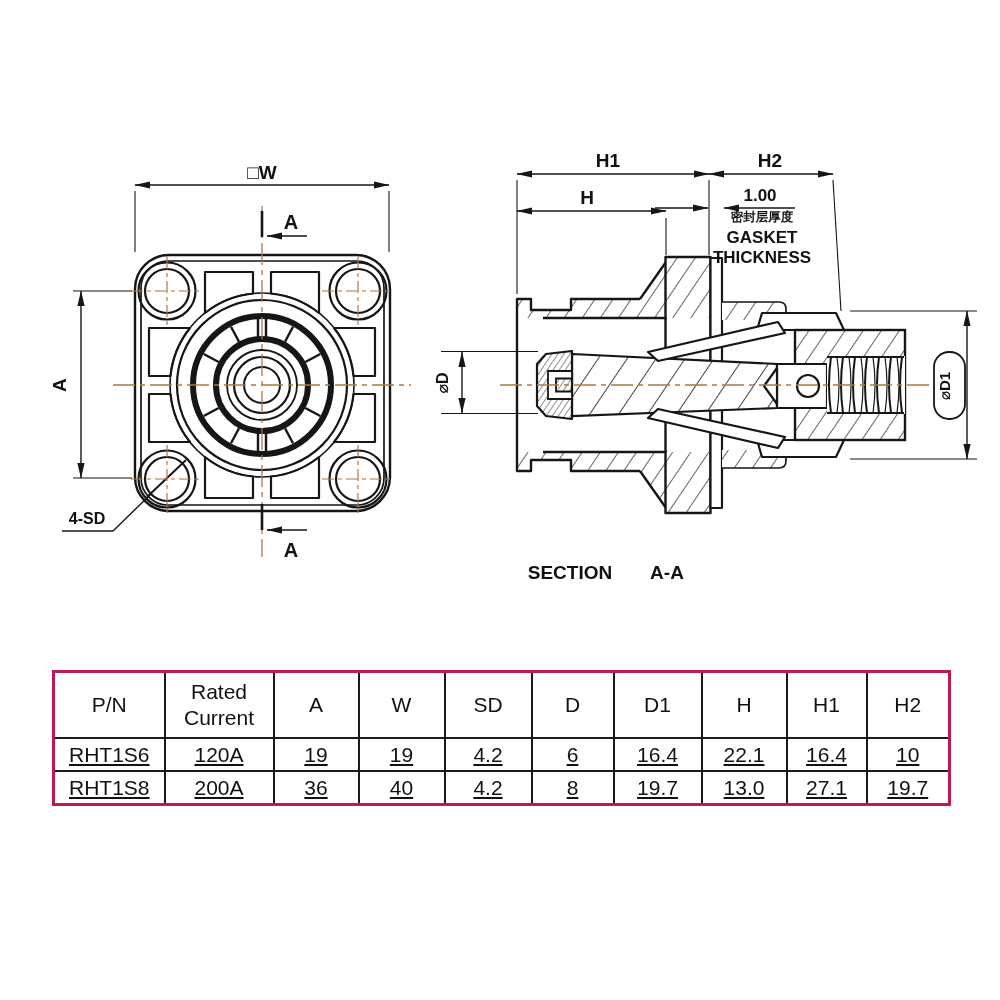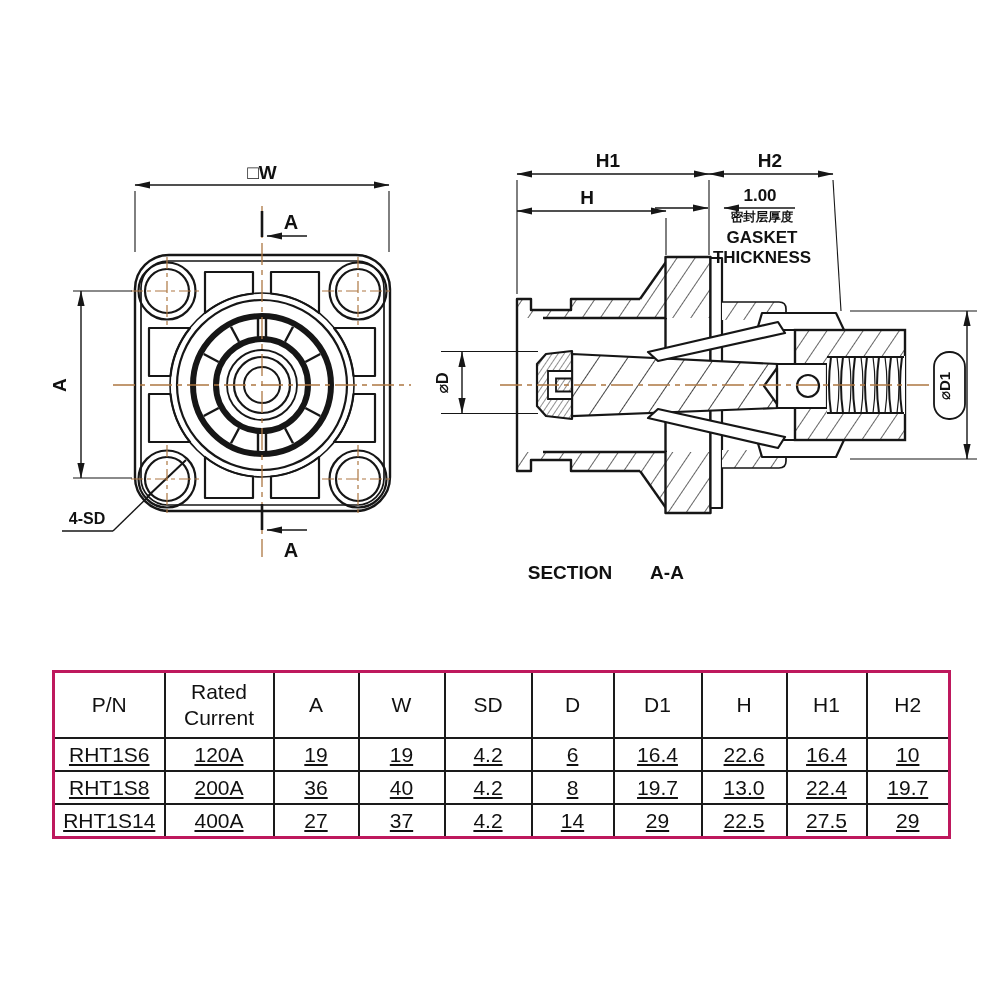--- a/index.html
+++ b/index.html
@@ -278,44 +278,32 @@
         </thead>
     <tbody>
           <tr>
             <td>RHT1S6</td>
             <td>120A</td>
             <td>19</td>
             <td>19</td>
             <td>4.2</td>
             <td>6</td>
             <td>16.4</td>
-            <td>22.6</td>
+            <td>22.1</td>
             <td>16.4</td>
             <td>10</td>
           </tr>
           <tr>
             <td>RHT1S8</td>
             <td>200A</td>
             <td>36</td>
             <td>40</td>
             <td>4.2</td>
             <td>8</td>
             <td>19.7</td>
             <td>13.0</td>
-            <td>22.4</td>
+            <td>27.1</td>
             <td>19.7</td>
-          </tr>
-          <tr>
-            <td>RHT1S14</td>
-            <td>400A</td>
-            <td>27</td>
-            <td>37</td>
-            <td>4.2</td>
-            <td>14</td>
-            <td>29</td>
-            <td>22.5</td>
-            <td>27.5</td>
-            <td>29</td>
           </tr>
         </tbody>
   </table>
 </div>
 </div>
 
 </body></html>

